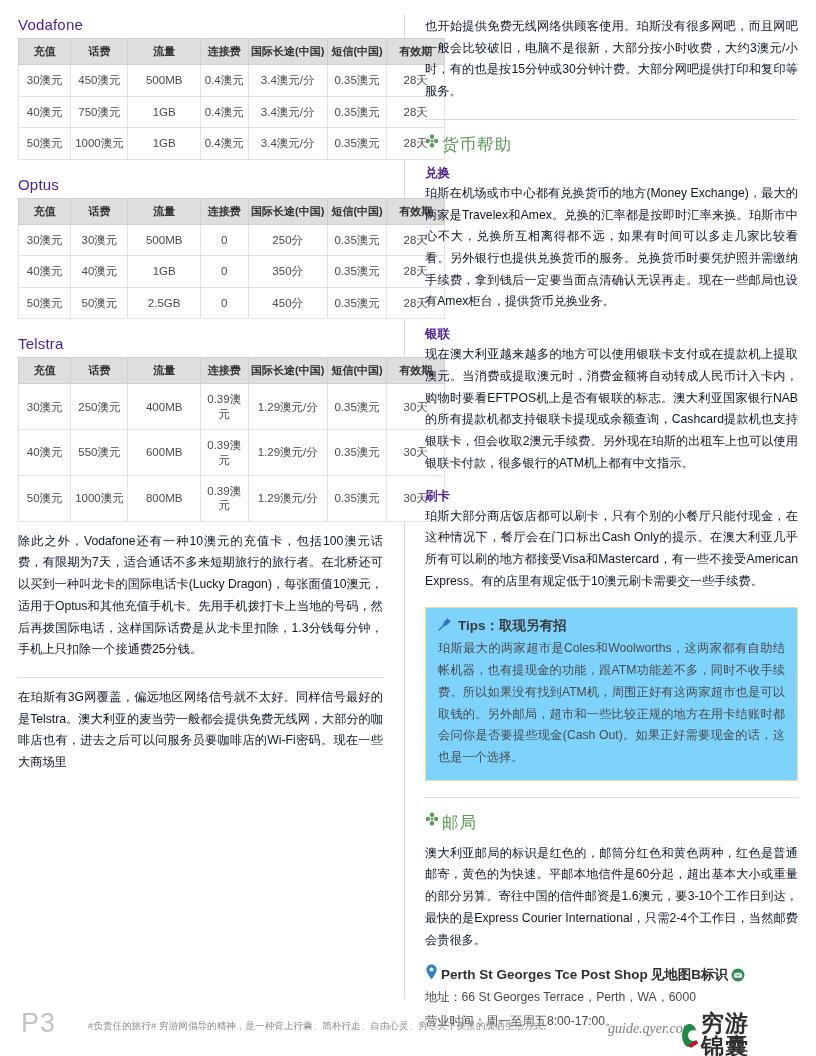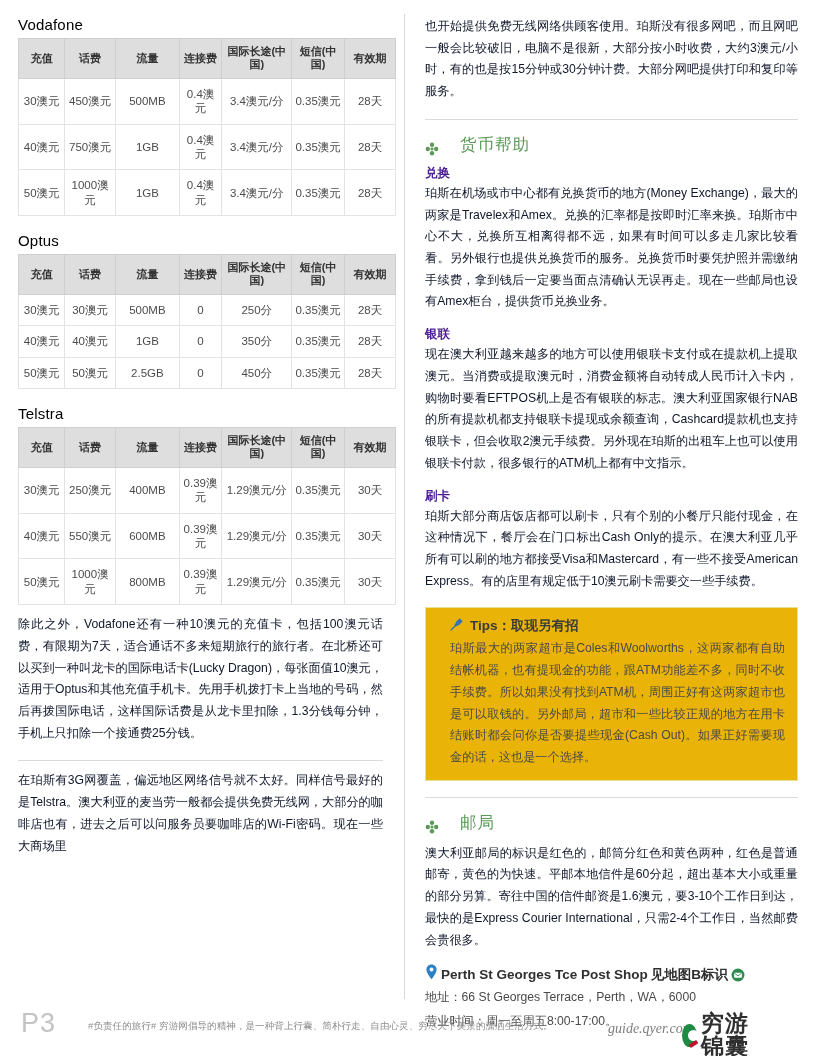--- a/index.html
+++ b/index.html
@@ -17,26 +17,26 @@
   .col-left  { position:absolute; left:18px;  top:16px; width:365px; }
   .col-right { position:absolute; left:425px; top:16px; width:373px; }
 
   .divider-v {
     position:absolute; left:404px; top:14px; width:1px; height:985px;
     background:#d9d9d9;
   }
 
   
   .carrier-title {
-    font-size: 15px; color:#000000; letter-spacing:.2px;
+    font-size: 15px; color:#4c1d95; letter-spacing:.2px;
     margin: 0 0 5px 0; font-weight: 400;
   }
   .carrier-title.spaced { margin-top: 16px; }
   table.rate {
-    width:378px; border-collapse: collapse; table-layout: fixed;
+    width:427px; border-collapse: collapse; table-layout: fixed;
     font-size: 11px; color:#4b4b4b;
   }
   table.rate th {
     background:#dedede; color:#333; font-weight:700;
     border:1px solid #cfcfcf; padding:6px 2px; line-height:1.22;
     text-align:center; vertical-align:middle; font-size:11px;
   }
   table.rate td {
     border:1px solid #e3e3e3; padding:8px 2px; line-height:1.25;
     text-align:center; vertical-align:middle; background:#fff;
@@ -54,38 +54,38 @@
   p.body {
     font-size: 12.2px; line-height: 1.78; color:#0f172a;
     margin: 9px 0 0 0; text-align: justify;
   }
   .hr {
     height:1px; background:#dadada; margin:16px 0 0 0; border:0;
   }
 
   
   .sec-head {
-    display:flex; align-items:flex-end; gap:21px;
+    display:flex; align-items:flex-start; gap:3px;
     margin: 14px 0 6px 0;
   }
   .sec-head .glyph { width:14px; height:14px; display:block; }
   .sec-head .txt {
     font-size: 16.5px; color:#5a9a57; letter-spacing:1px; font-weight:400;
   }
 
   .sub-head {
     font-size: 12.5px; font-weight:700; color:#4c1d95;
     margin: 13px 0 1px 0;
   }
   .sub-head.first { margin-top: 9px; }
 
   
   .tips {
-    background:#eab308; border:1px solid #eadf92;
-    padding: 9px 12px 11px 24px; margin: 15px 0 0 0;
+    background:#7dd3fc; border:1px solid #eadf92;
+    padding: 9px 12px 11px 12px; margin: 15px 0 0 0;
   }
   .tips-head {
     display:flex; align-items:center; gap:6px; margin-bottom:3px;
   }
   .tips-head .txt {
     font-size: 13.5px; font-weight:700; color:#3b3b3b;
   }
   .tips p { margin:0; font-size:12.2px; line-height:1.78; color:#4a4a4a; text-align:justify; }
 
   

